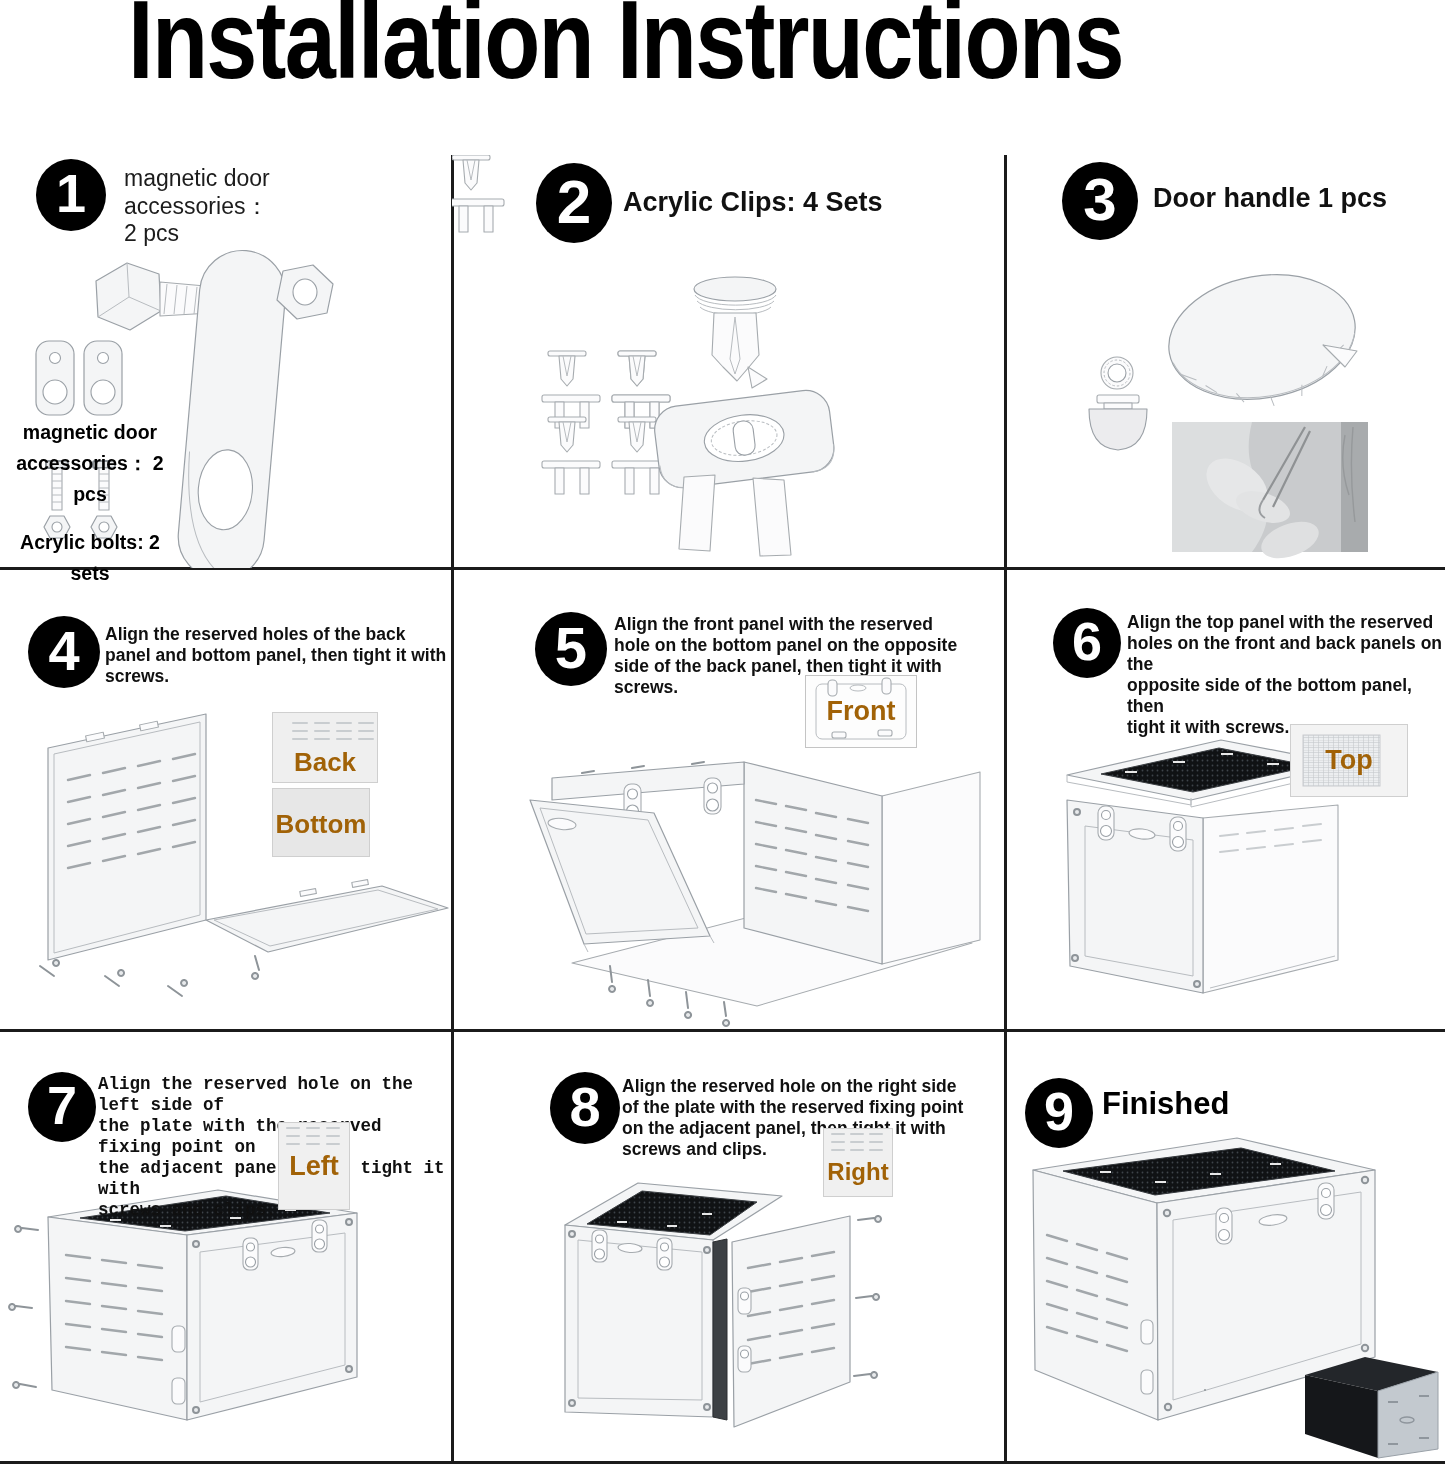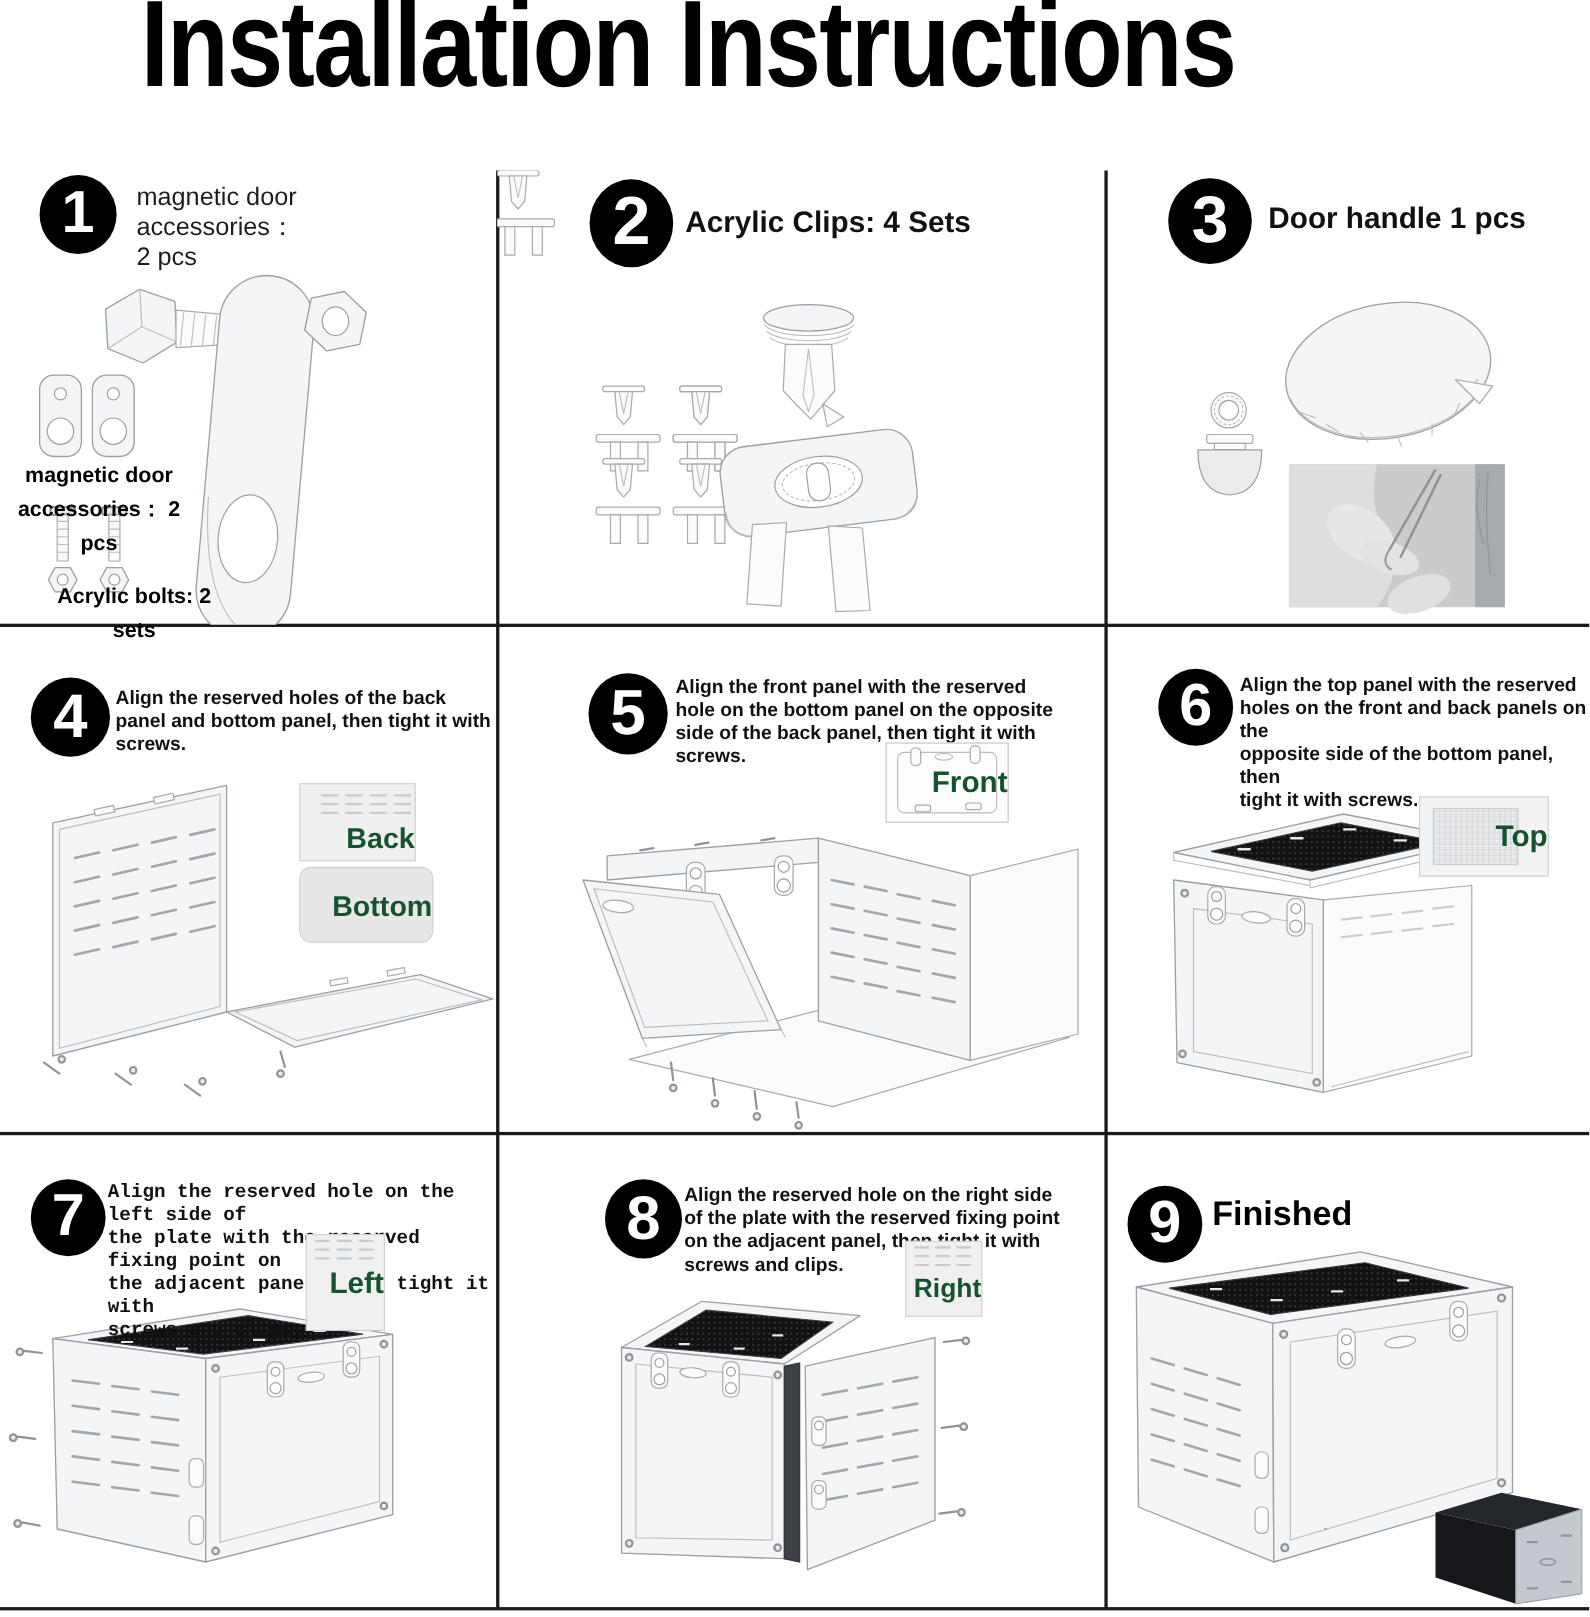--- a/index.html
+++ b/index.html
@@ -14,21 +14,21 @@
          display:flex;align-items:center;justify-content:center;
          font-weight:bold;}
   .badge span{transform:translateY(-2px);}
   .h-reg{position:absolute;font-size:23px;line-height:27.5px;white-space:pre-line;color:#1c1c1c;}
   .h-big{position:absolute;font-size:27px;font-weight:bold;color:#111;white-space:nowrap;}
   .desc{position:absolute;font-size:17.5px;font-weight:bold;line-height:21px;
         white-space:pre-line;color:#101010;}
   .part-label{position:absolute;font-size:19.5px;font-weight:bold;line-height:31px;
               text-align:center;white-space:pre-line;color:#000;}
   .inset{position:absolute;border:1px solid #cfcfcf;box-sizing:border-box;}
-  .inset-label{position:absolute;left:0;right:0;text-align:right;font-weight:bold;color:#14532d;}
+  .inset-label{position:absolute;left:0;right:0;text-align:center;font-weight:bold;color:#a16207;}
   .finished{position:absolute;font-size:31px;font-weight:bold;color:#000;}
   svg{position:absolute;left:0;top:0;}
   .p{fill:#f4f5f6;stroke:#9aa0a6;stroke-width:1.2;stroke-linejoin:round;}
   .p2{fill:#fbfbfc;stroke:#a6abaf;stroke-width:1.1;stroke-linejoin:round;}
   .p3{fill:#ececee;stroke:#9aa0a6;stroke-width:1.1;stroke-linejoin:round;}
   .v{stroke:#a2a7ab;stroke-width:2.4;stroke-linecap:round;fill:none;}
   .vf{stroke:#c9cdd0;stroke-width:2;stroke-linecap:round;fill:none;}
   .ln{fill:none;stroke:#b8bcc0;stroke-width:1;}
   .scr{stroke:#8e9499;stroke-width:2;stroke-linecap:round;fill:#e8eaec;}
   .hole{fill:#ffffff;stroke:#9aa0a6;stroke-width:1.1;}
@@ -102,21 +102,21 @@
     </g>
   </svg>
   <div class="badge" style="left:36px;top:4px;width:70px;height:72px;font-size:54px;">
       <span>1</span>
     </div>
   <div class="h-reg" style="left:124px;top:10px;">magnetic door
 accessories：
 2 pcs</div>
   <div class="part-label" style="left:0px;top:262px;width:180px;">magnetic door
 accessories：  2 pcs</div>
-  <div class="part-label" style="left:0px;top:372px;width:180px;margin-left:32px;">Acrylic bolts: 2 sets</div>
+  <div class="part-label" style="left:0px;top:372px;width:180px;">Acrylic bolts: 2 sets</div>
 </div>
 
 <div class="cell" style="left:452px;top:155px;width:553px;height:413px;">
   <svg width="553" height="413" viewBox="0 0 553 413">
 
     <g>
       <g id="clipset">
         <rect class="p2" x="0" y="0" width="38" height="5" rx="2"></rect>
         <path class="p2" d="M11,5 L13,28 L19,35 L25,28 L27,5 Z"></path>
         <path class="ln" d="M15,5 L19,25 L23,5"></path>
@@ -242,21 +242,21 @@
   <div class="inset" style="left:272px;top:144px;width:106px;height:71px;background:#efefef;">
     <svg width="104" height="30" viewBox="0 0 104 30" style="left:8px;top:4px;">
       <g class="vf">
           <path d="M12,6 h14 M34,6 h14 M56,6 h14 M78,6 h14"></path>
       <path d="M12,14 h14 M34,14 h14 M56,14 h14 M78,14 h14"></path>
       <path d="M12,22 h14 M34,22 h14 M56,22 h14 M78,22 h14"></path>
         </g>
     </svg>
     <div class="inset-label" style="top:34px;font-size:26px;">Back</div>
   </div>
-  <div class="inset" style="left:272px;top:220px;width:122px;height:69px;background:#e7e7e7;border-radius:11px;">
+  <div class="inset" style="left:272px;top:220px;width:98px;height:69px;background:#e7e7e7;">
     <div class="inset-label" style="top:20px;font-size:26px;">Bottom</div>
   </div>
 </div>
 
 <div class="cell" style="left:452px;top:568px;width:553px;height:462px;">
   <svg width="553" height="462" viewBox="0 0 553 462">
 
     <polygon class="p2" points="120,395 305,438 520,375 340,338"></polygon>
 
     <polygon class="p2" points="430,228 528,204 528,372 430,396"></polygon>

